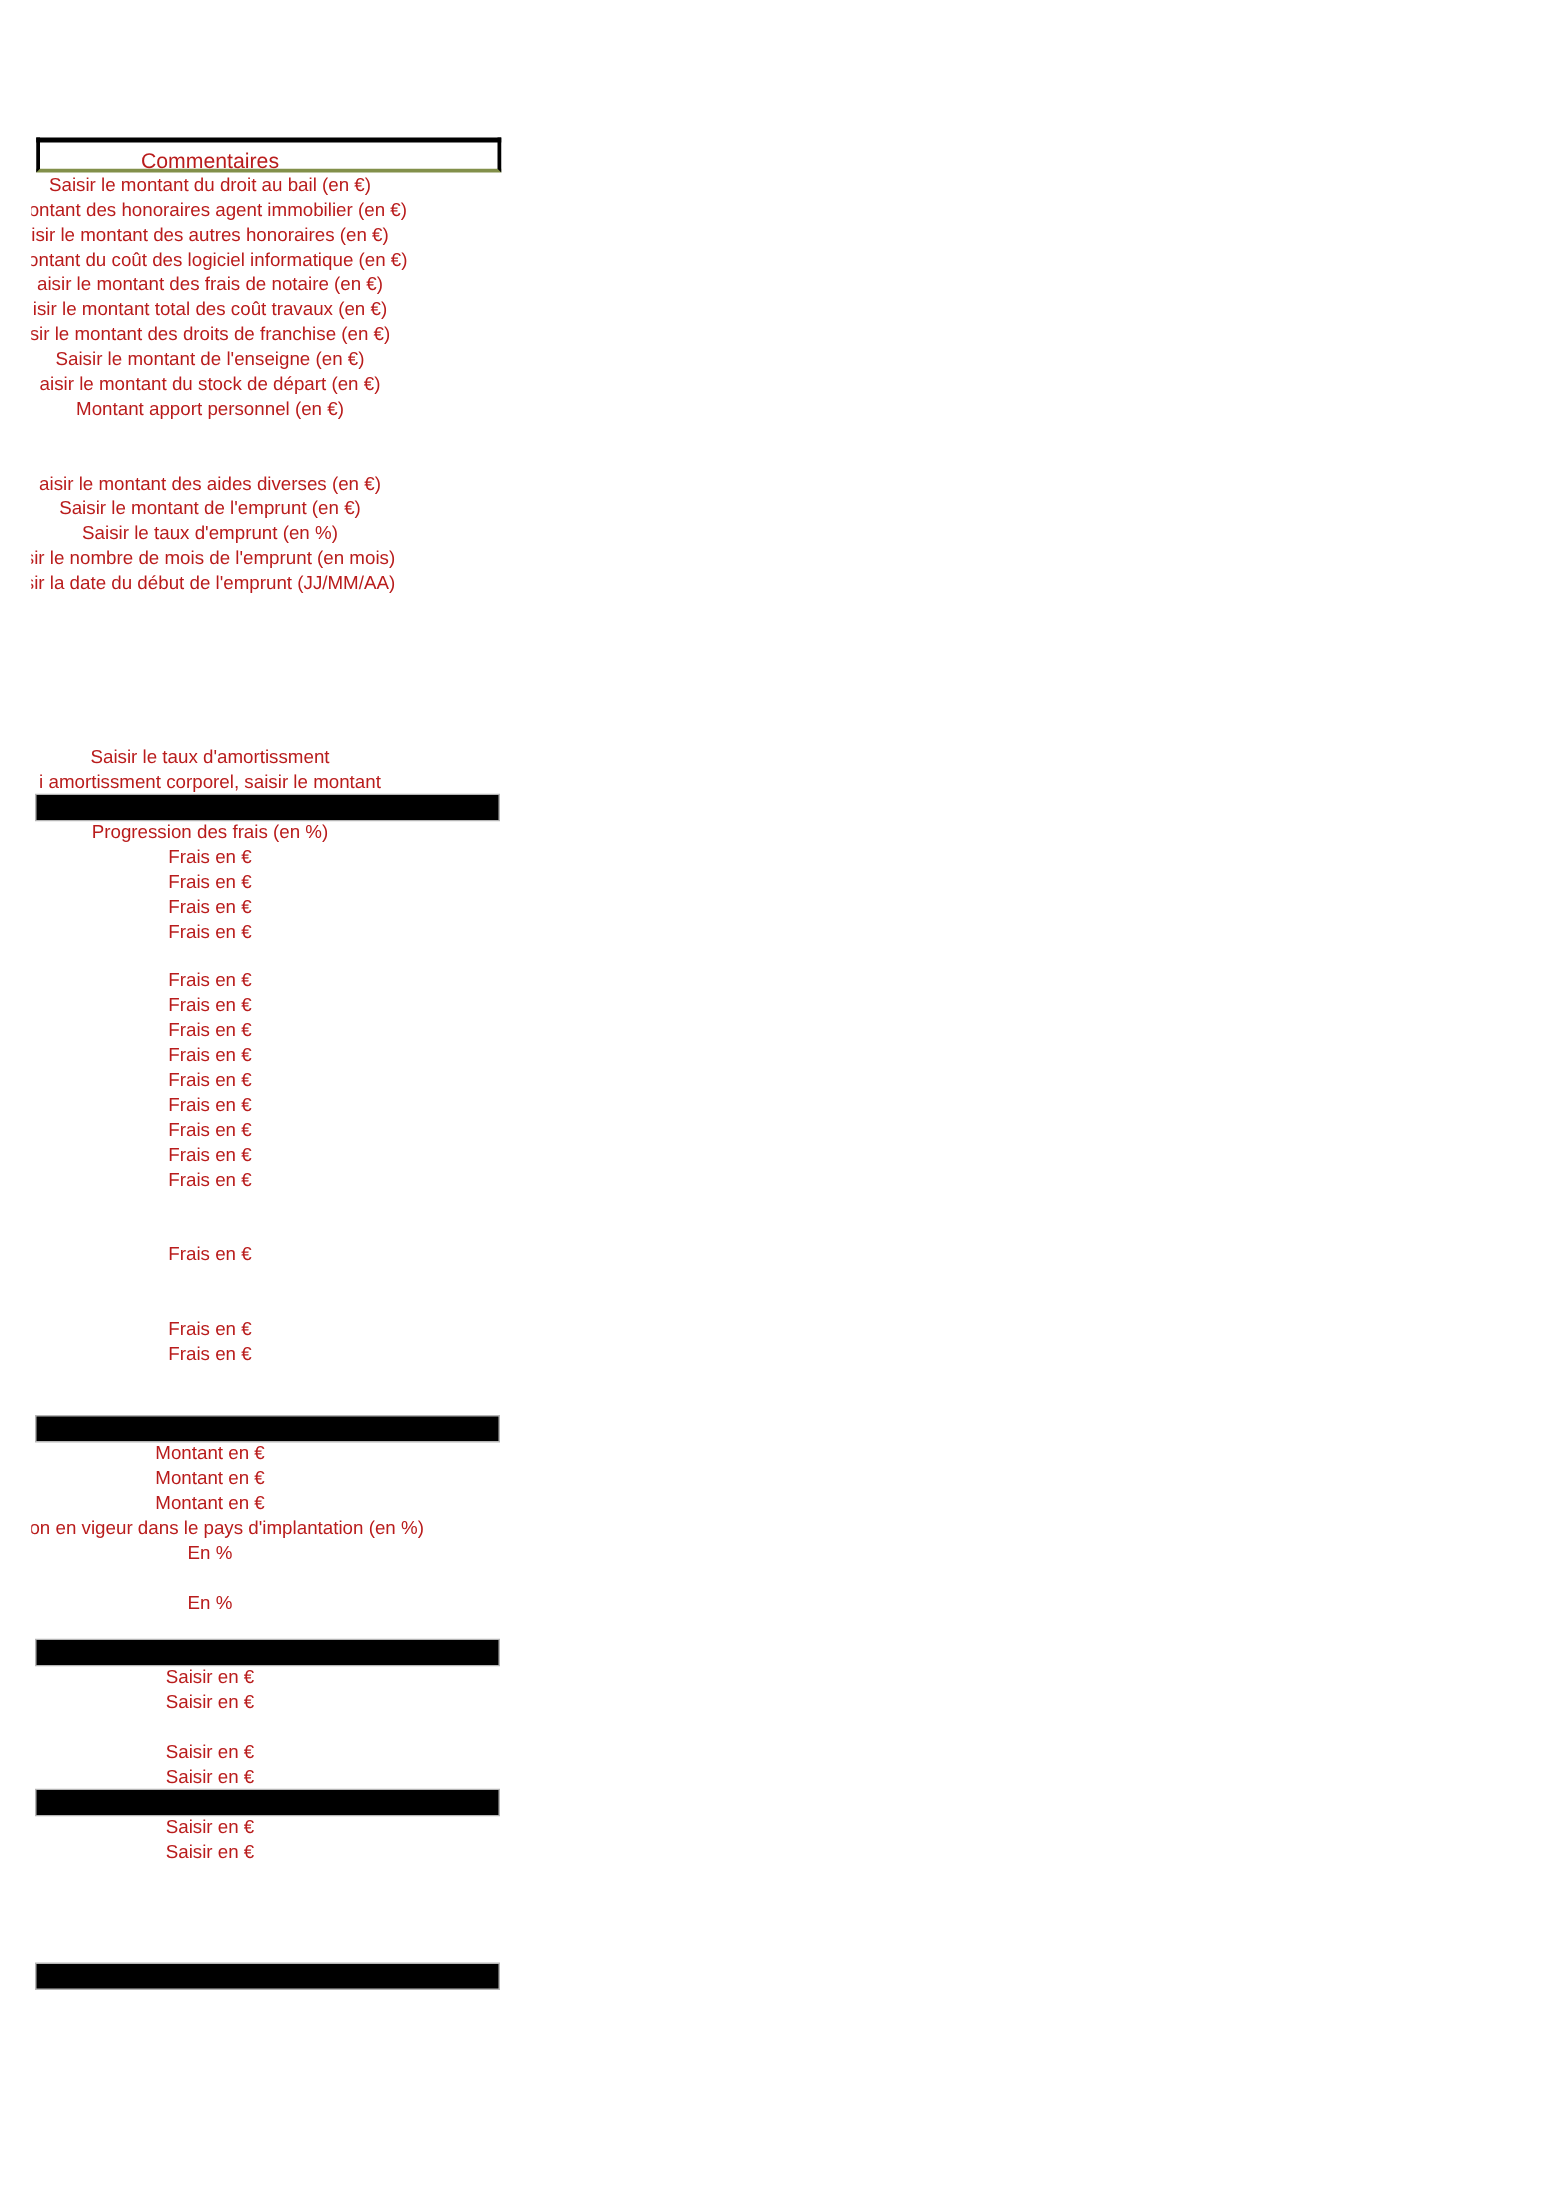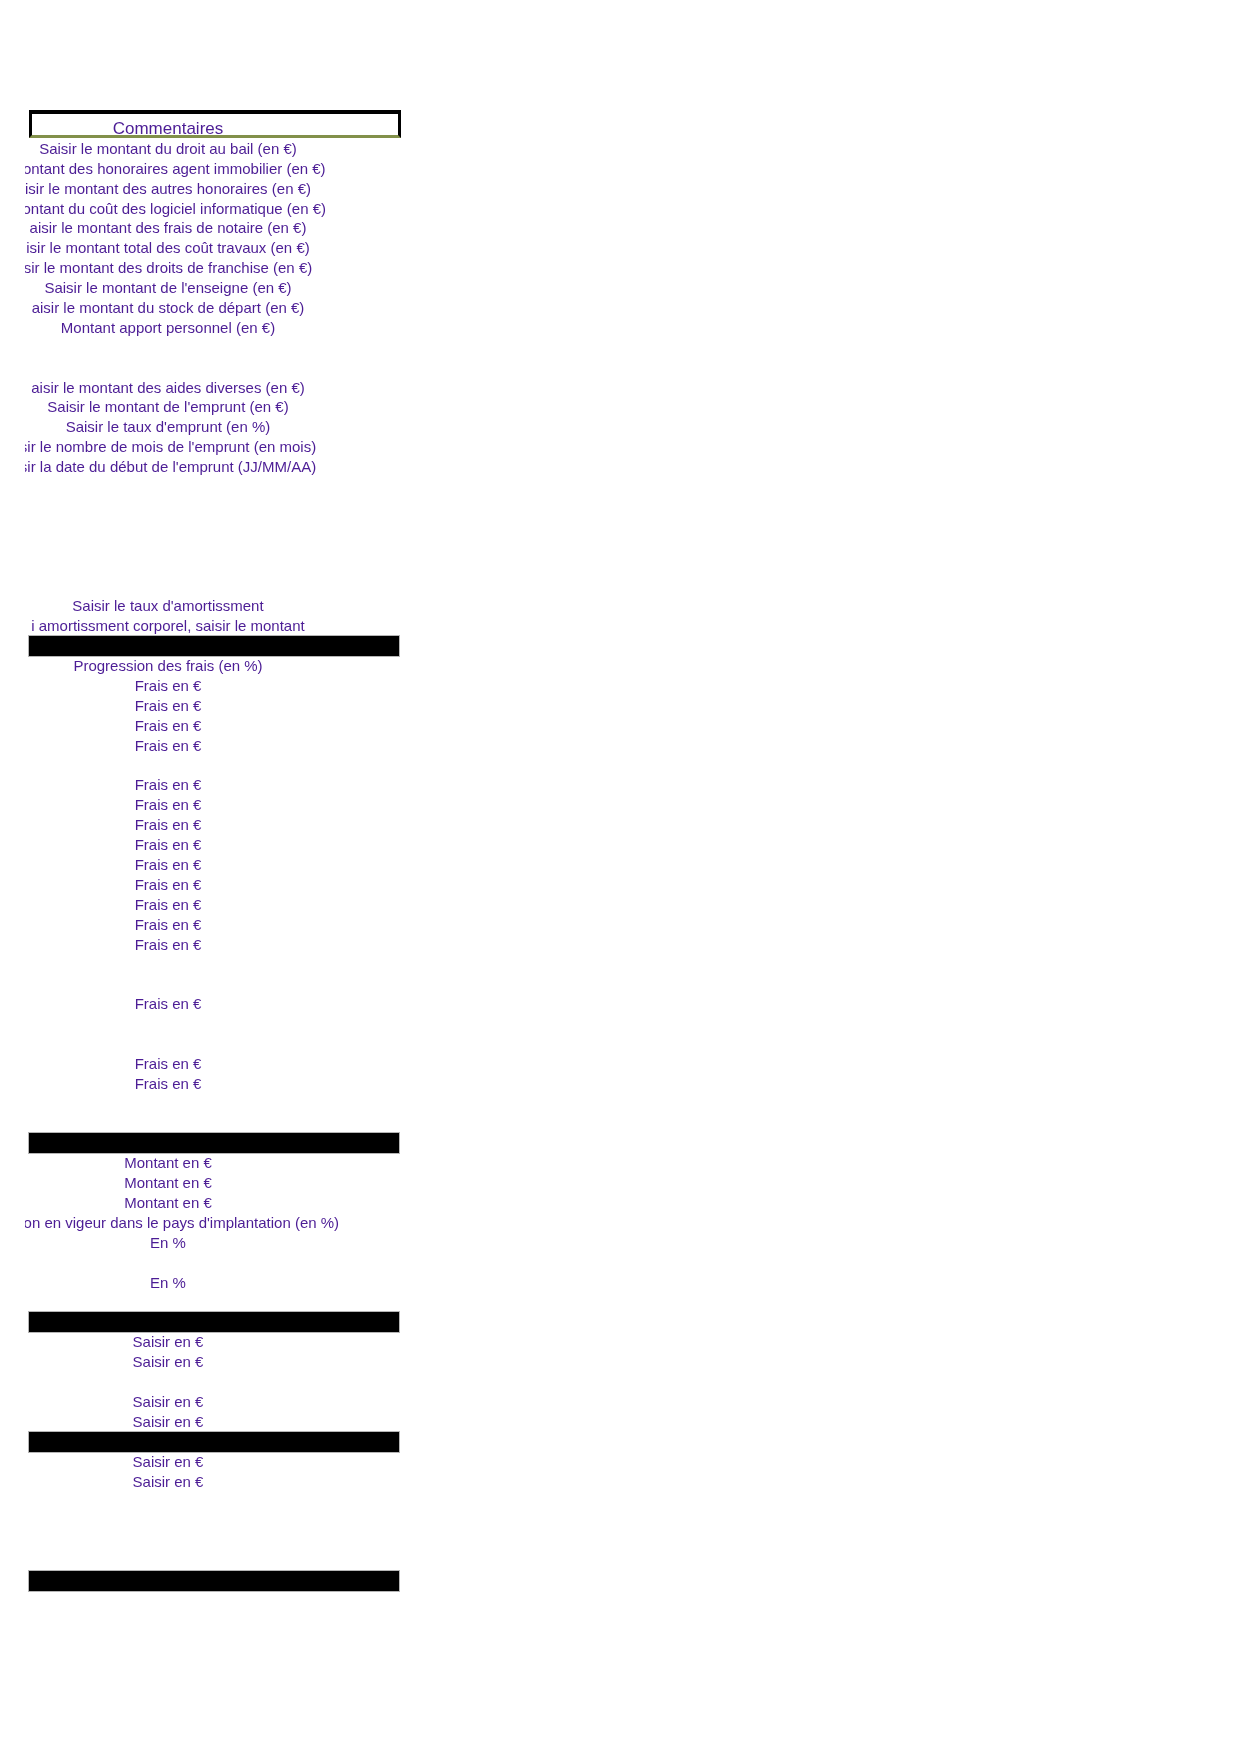--- a/index.html
+++ b/index.html
@@ -7,21 +7,21 @@
     padding: 0;
     background: #ffffff;
   }
   .page {
     position: relative;
     width: 1241px;
     height: 1754px;
     background: #ffffff;
     overflow: hidden;
     font-family: "Liberation Sans", "DejaVu Sans", sans-serif;
-    color: #4c1d95;
+    color: #b91c1c;
   }
   
   .clipzone {
     position: absolute;
     left: 25px;
     top: 0;
     width: 377px;
     height: 1754px;
     overflow: hidden;
   }

